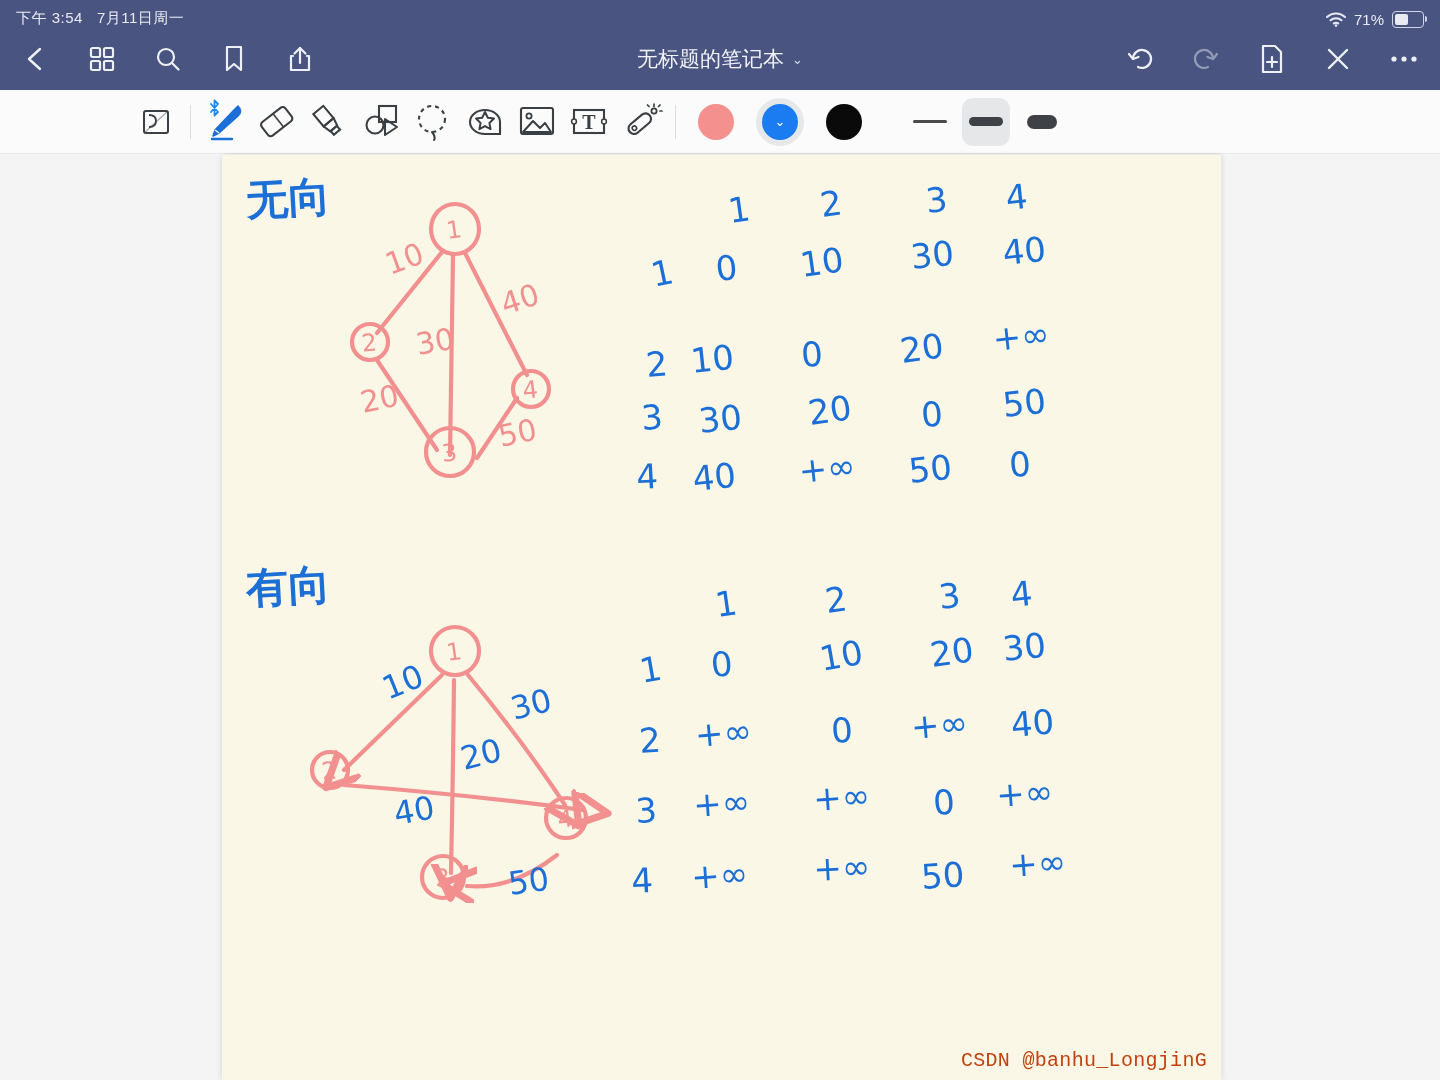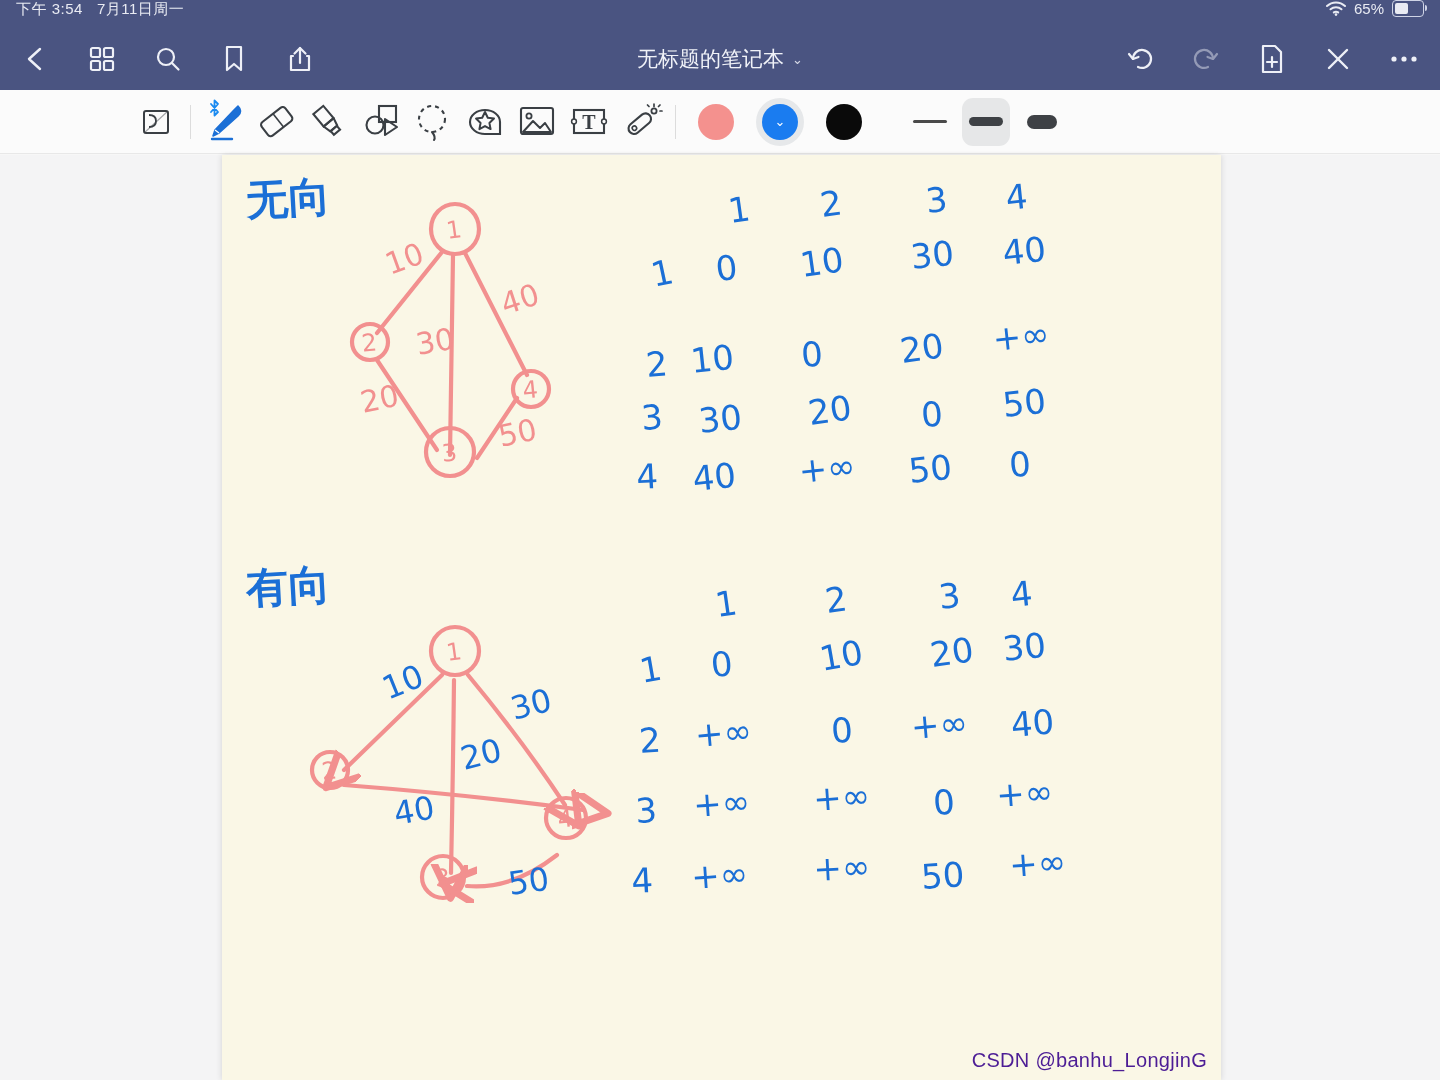--- a/index.html
+++ b/index.html
@@ -7,21 +7,21 @@
     width:1440px;height:1080px;overflow:hidden;
     background:#f7f7f7;
     font-family:"Liberation Sans","DejaVu Sans",sans-serif;
   }
   .app{position:relative;width:1440px;height:1080px;}
 
   
   .statusbar{
     position:absolute;left:0;top:0;width:1440px;height:28px;
     background:#4a5481;color:#e9ebf3;
-    display:flex;align-items:flex-start;justify-content:space-between;
+    display:flex;align-items:flex-end;justify-content:space-between;
     padding:0 16px;box-sizing:border-box;font-size:15px;
   }
   .sb-left{display:flex;align-items:center;gap:14px;letter-spacing:.5px;}
   .sb-right{display:flex;align-items:center;gap:8px;font-size:15px;}
   .wifi{display:inline-block;width:20px;height:15px;position:relative;}
   .battery{
     width:30px;height:15px;border:1.6px solid #cfd4e6;border-radius:4px;
     position:relative;display:inline-block;
   }
   .battery:after{
@@ -89,22 +89,23 @@
   .workspace{
     position:absolute;left:0;top:155px;width:1440px;height:925px;background:#f4f4f5;
   }
   .page{
     position:absolute;left:222px;top:0;width:999px;height:925px;
     background:#faf7e6;
     box-shadow:-2px 0 5px rgba(0,0,0,.07), 2px 0 5px rgba(0,0,0,.07);
   }
   .page-ink{position:absolute;left:0;top:0;width:999px;height:925px;}
   .watermark{
-    position:absolute;right:14px;bottom:8px;color:#4c1d95;font-size:20px;
+    position:absolute;right:14px;bottom:8px;color:#c2410c;font-size:20px;
     letter-spacing:.3px;
+    font-family:Liberation Mono, monospace;
   }
 
   
   svg{display:block;}
 </style>
 </head>
 <body>
 
 <div class="app">
 
@@ -115,21 +116,21 @@
     </div>
     <div class="sb-right">
       <span class="wifi">
         <svg width="20" height="15" viewBox="0 0 20 15">
           <path d="M1 5 A13 13 0 0 1 19 5" stroke="#e9ebf3" stroke-width="2" fill="none" stroke-linecap="round"></path>
           <path d="M4.5 8.3 A8.5 8.5 0 0 1 15.5 8.3" stroke="#e9ebf3" stroke-width="2" fill="none" stroke-linecap="round"></path>
           <path d="M7.8 11.4 A4 4 0 0 1 12.2 11.4" stroke="#e9ebf3" stroke-width="2" fill="none" stroke-linecap="round"></path>
           <circle cx="10" cy="13.6" r="1.3" fill="#e9ebf3"></circle>
         </svg>
       </span>
-      <span>65%</span>
+      <span>71%</span>
       <span class="battery">
           <i></i>
         </span>
     </div>
   </div>
 
   <div class="navbar">
     <div class="nav-left">
 
       <div class="nav-btn">

